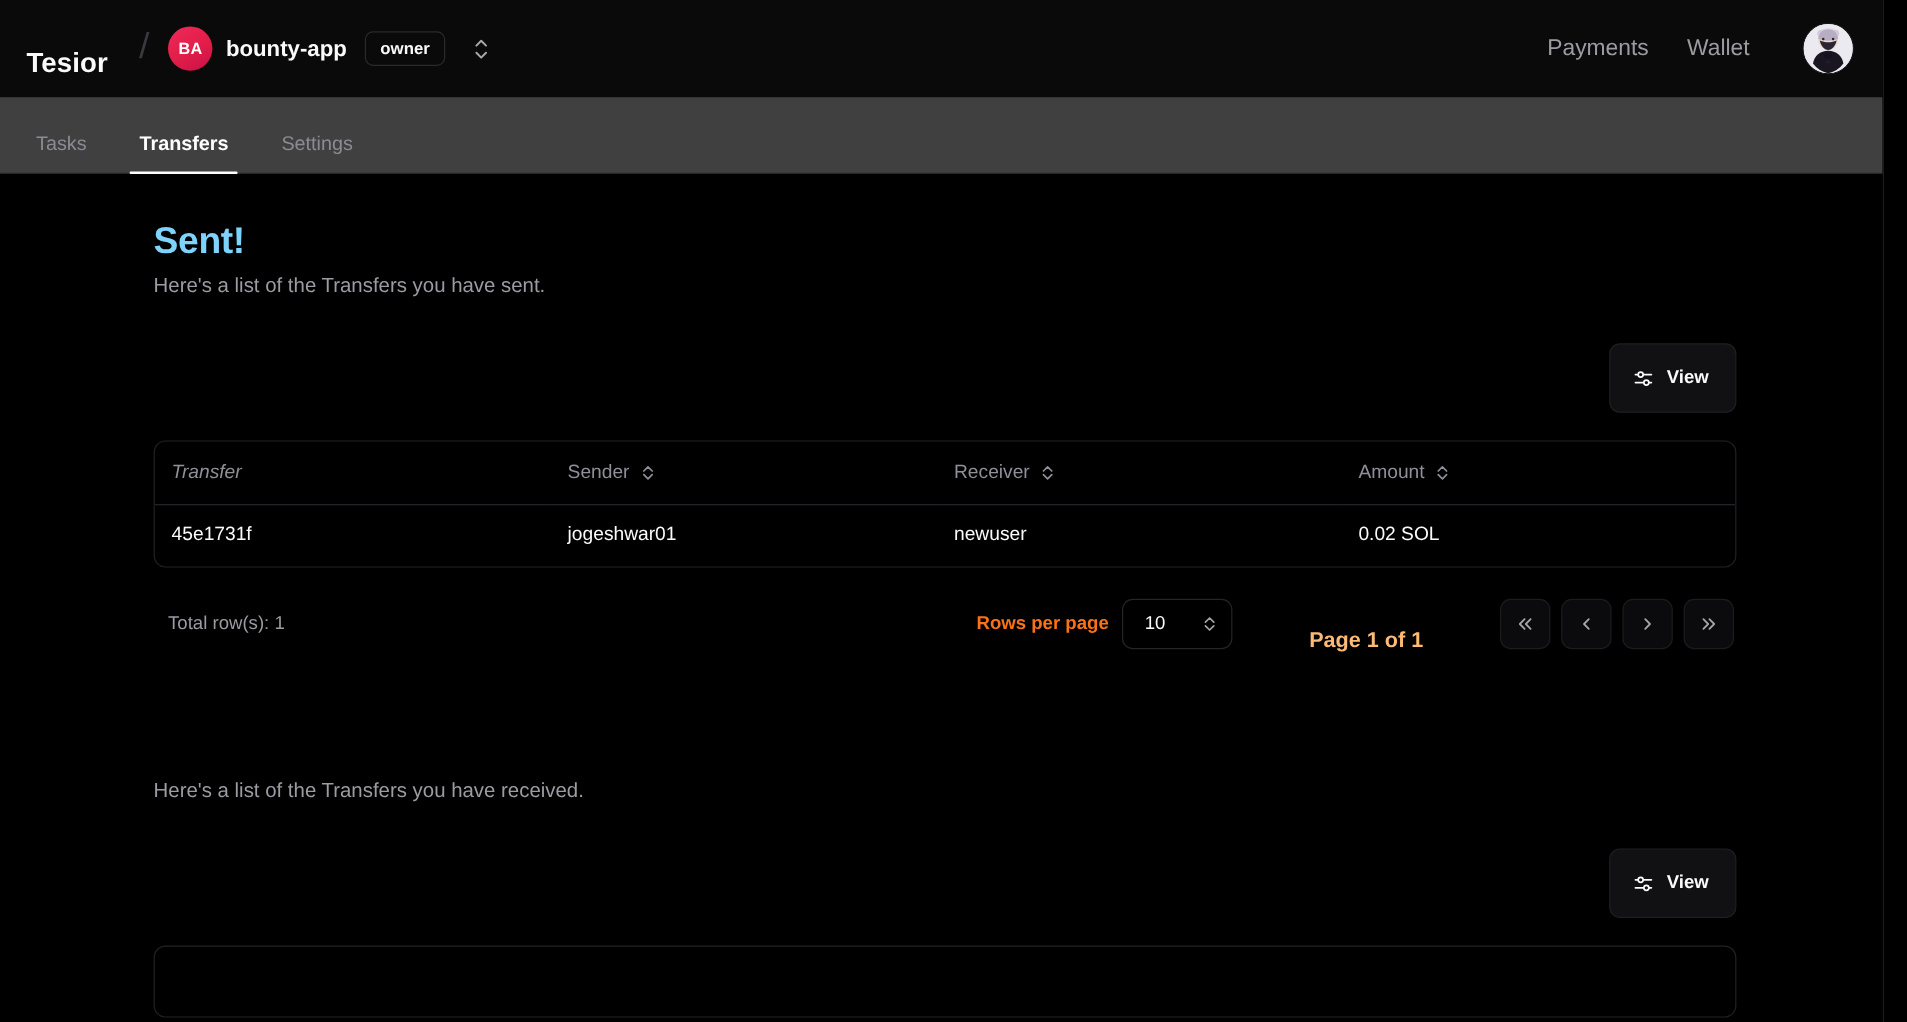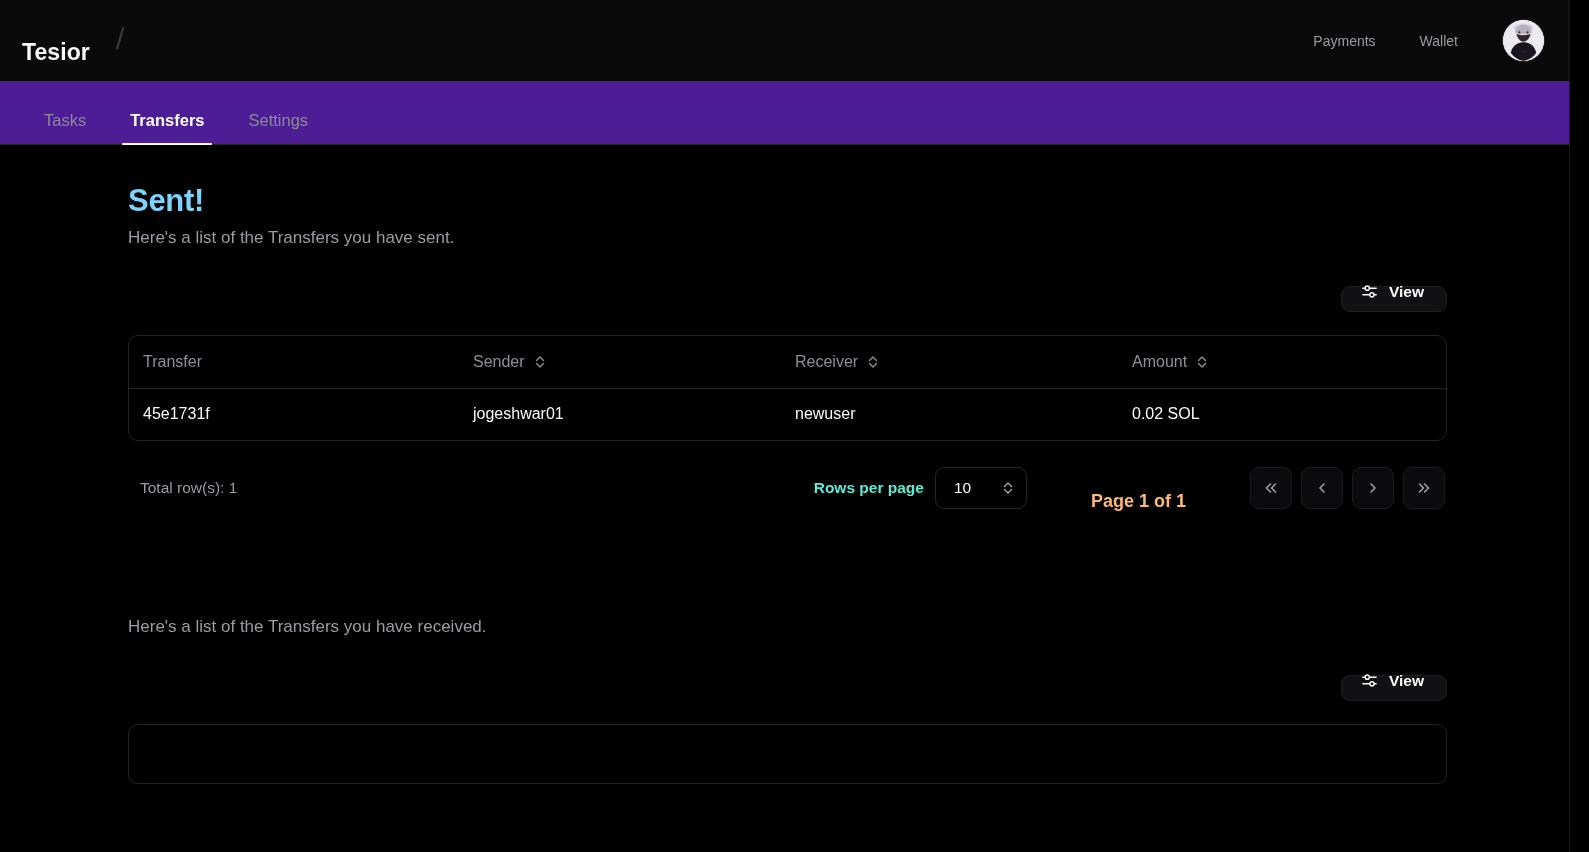--- a/index.html
+++ b/index.html
@@ -97,44 +97,43 @@
     width: 18px; height: 28px;
   }
   .topbar-right {
     margin-left: auto;
     display: flex;
     align-items: center;
     gap: 32px;
   }
   .topnav-link {
     color: #9b9ba2;
-    font-size: 14px;
+    font-size: 19px;
     font-weight: 500;
     text-decoration: none;
-    margin-left: 12px;
   }
   .avatar-user {
     width: 43px; height: 43px;
     border-radius: 50%;
     background: #ebe9ef;
     overflow: hidden;
     position: relative;
     margin-left: 12px;
     border: 1px solid #17171a;
   }
   .avatar-user svg { display: block; width: 100%; height: 100%; }
   
   .tabs-wrap {
     position: relative;
     height: 64px;
-    background: #4c1d95;
+    background: #404040;
     border-bottom: 1px solid #26262b;
     display: flex;
     align-items: flex-end;
-    padding-left: 22px;
+    padding-left: 8px;
   }
   .tabs { display: flex; }
   .tab {
     position: relative;
     padding: 0 22px 16px;
     color: #8b8b93;
     font-size: 16.5px;
     font-weight: 500;
     cursor: pointer;
     line-height: 1;
@@ -170,31 +169,31 @@
     font-weight: 400;
     margin-top: 9px;
   }
   .toolbar-row {
     display: flex;
     justify-content: flex-end;
     margin-top: 38px;
   }
   .view-btn {
     display: inline-flex;
-    align-items: flex-end;
+    align-items: center;
     gap: 10px;
     background: #111113;
     border: 1px solid #1f1f23;
     border-radius: 9px;
     color: #fafafa;
     font-size: 15.5px;
     font-weight: 600;
     padding: 10px 22px 10px 18px;
     cursor: pointer;
-    height: 26px;
+    height: 58px;
   }
   .view-btn svg { display: block; }
   
   .table-card {
     margin-top: 23px;
     border: 1px solid #222227;
     border-radius: 10px;
     overflow: hidden;
     background: #000;
   }
@@ -211,21 +210,21 @@
   thead th .th-inner { display: inline-flex; align-items: center; gap: 9px; }
   .sort-ico { color: #8f8f97; display: inline-flex; }
   tbody td {
     color: #fafafa;
     font-size: 16px;
     padding: 16px 0 17px 14px;
     vertical-align: middle;
   }
   td.mono { font-weight: 400; }
   td.bold { font-weight: 400; }
-  .col-transfer { width: 330px; }
+  .col-transfer { width: 330px; font-style: italic; }
   .col-sender   { width: 322px; }
   .col-receiver { width: 337px; }
   .col-amount   { width: auto; }
   
   .pagination {
     display: flex;
     align-items: center;
     margin-top: 22px;
     padding: 0 2px 0 12px;
     gap: 35px;
@@ -233,21 +232,21 @@
   .total-rows {
     color: #9b9ba2;
     font-size: 15.5px;
   }
   .pager-right {
     margin-left: auto;
     display: flex;
     align-items: center;
   }
   .rows-label {
-    color: #5eead4;
+    color: #f97316;
     font-size: 15.5px;
     font-weight: 700;
     margin-right: 11px;
   }
   .rows-select {
     display: inline-flex;
     align-items: center;
     justify-content: space-between;
     width: 92px; height: 42px;
     border: 1px solid #242429;
@@ -286,20 +285,31 @@
 </head>
 <body>
 
 <div class="page">
   <div class="viewport">
 
     <div class="topbar">
       <span class="brand">Tesior</span>
       <span class="slash">/</span>
 
+      <div class="org">
+        <span class="avatar-org">BA</span>
+        <span class="org-name">bounty-app</span>
+        <span class="role-badge">owner</span>
+        <span class="chev-updown">
+          <svg width="16" height="26" viewBox="0 0 16 26" fill="none" stroke="currentColor" stroke-width="1.7" stroke-linecap="round" stroke-linejoin="round">
+            <polyline points="4,10 8,6 12,10"></polyline>
+            <polyline points="4,16 8,20 12,16"></polyline>
+          </svg>
+        </span>
+      </div>
 
       <div class="topbar-right">
         <a class="topnav-link" href="#">Payments</a>
         <a class="topnav-link" href="#">Wallet</a>
         <div class="avatar-user">
           <svg viewBox="0 0 44 44" aria-hidden="true">
             <rect width="44" height="44" fill="#eceaf1"></rect>
             <ellipse cx="22" cy="9" rx="10" ry="5.2" fill="#d8d3e0"></ellipse>
             <rect x="12.5" y="5.5" width="19" height="5" rx="2" fill="#cfc9da"></rect>
             <path d="M13 13c0-5.2 4-8.6 9-8.6s9 3.4 9 8.6c0 6-4 10.4-9 10.4S13 19 13 13z" fill="#e9d7c8"></path>

